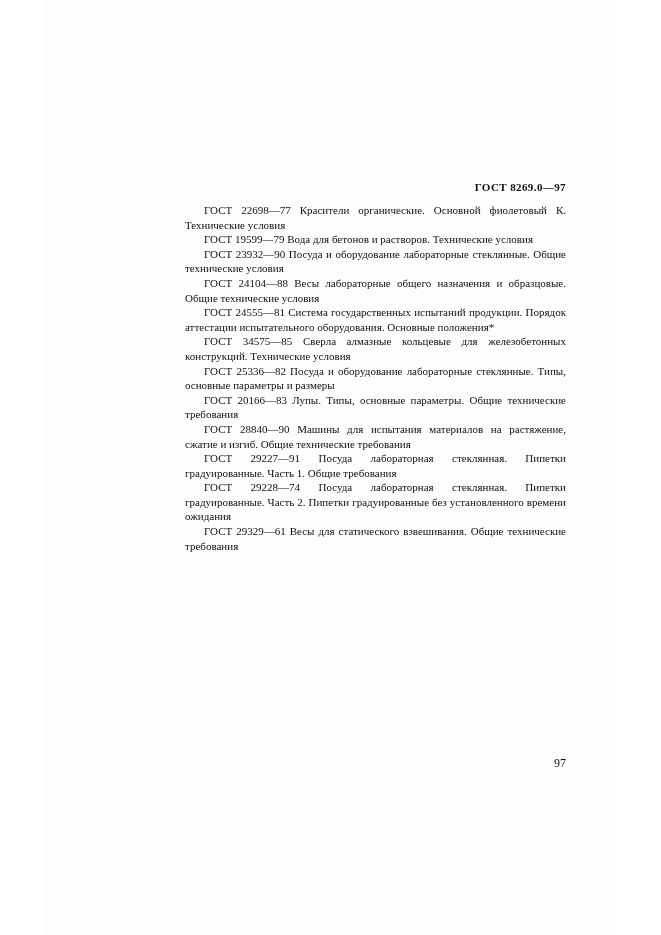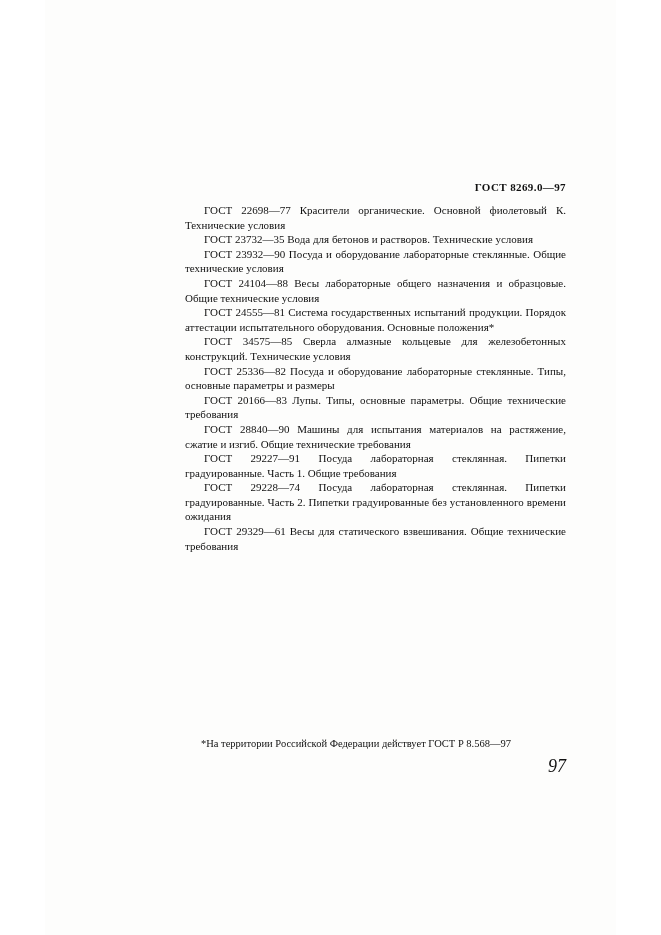--- a/index.html
+++ b/index.html
@@ -48,43 +48,41 @@
     font-size: 10.5px;
     line-height: 13px;
     text-indent: 16px;
   }
   .page-number {
     position: absolute;
     top: 756px;
     left: 140px;
     width: 381px;
     text-align: right;
-    font-size: 18px;
-    font-style: italic;
+    font-size: 12px;
   }
 </style>
 </head>
 <body>
 
 <div class="page">
 
   <div class="running-header">ГОСТ 8269.0—97</div>
 
   <div class="body-text">
     <p class="entry"><span>ГОСТ 22698—77</span> <span>Красители органические. Основной фиолетовый К. Технические условия</span></p>
-    <p class="entry"><span>ГОСТ 23732—35</span> <span>Вода для бетонов и растворов. Технические условия</span></p>
+    <p class="entry"><span>ГОСТ 19599—79</span> <span>Вода для бетонов и растворов. Технические условия</span></p>
     <p class="entry"><span>ГОСТ 23932—90</span> <span>Посуда и оборудование лабораторные стеклянные. Общие технические условия</span></p>
     <p class="entry"><span>ГОСТ 24104—88</span> <span>Весы лабораторные общего назначения и образцовые. Общие технические условия</span></p>
     <p class="entry"><span>ГОСТ 24555—81</span> <span>Система государственных испытаний продукции. Порядок аттестации испытательного оборудования. Основные положения*</span></p>
     <p class="entry"><span>ГОСТ 34575—85</span> <span>Сверла алмазные кольцевые для железобетонных конструкций. Технические условия</span></p>
     <p class="entry"><span>ГОСТ 25336—82</span> <span>Посуда и оборудование лабораторные стеклянные. Типы, основные параметры и размеры</span></p>
     <p class="entry"><span>ГОСТ 20166—83</span> <span>Лупы. Типы, основные параметры. Общие технические требования</span></p>
     <p class="entry"><span>ГОСТ 28840—90</span> <span>Машины для испытания материалов на растяжение, сжатие и изгиб. Общие технические требования</span></p>
     <p class="entry"><span>ГОСТ 29227—91</span> <span>Посуда лабораторная стеклянная. Пипетки градуированные. Часть 1. Общие требования</span></p>
     <p class="entry"><span>ГОСТ 29228—74</span> <span>Посуда лабораторная стеклянная. Пипетки градуированные. Часть 2. Пипетки градуированные без установленного времени ожидания</span></p>
     <p class="entry"><span>ГОСТ 29329—61</span> <span>Весы для статического взвешивания. Общие технические требования</span></p>
   </div>
 
-  <div class="footnote">*На территории Российской Федерации действует ГОСТ Р 8.568—97</div>
 
   <div class="page-number">97</div>
 
 </div>
 
 </body></html>

